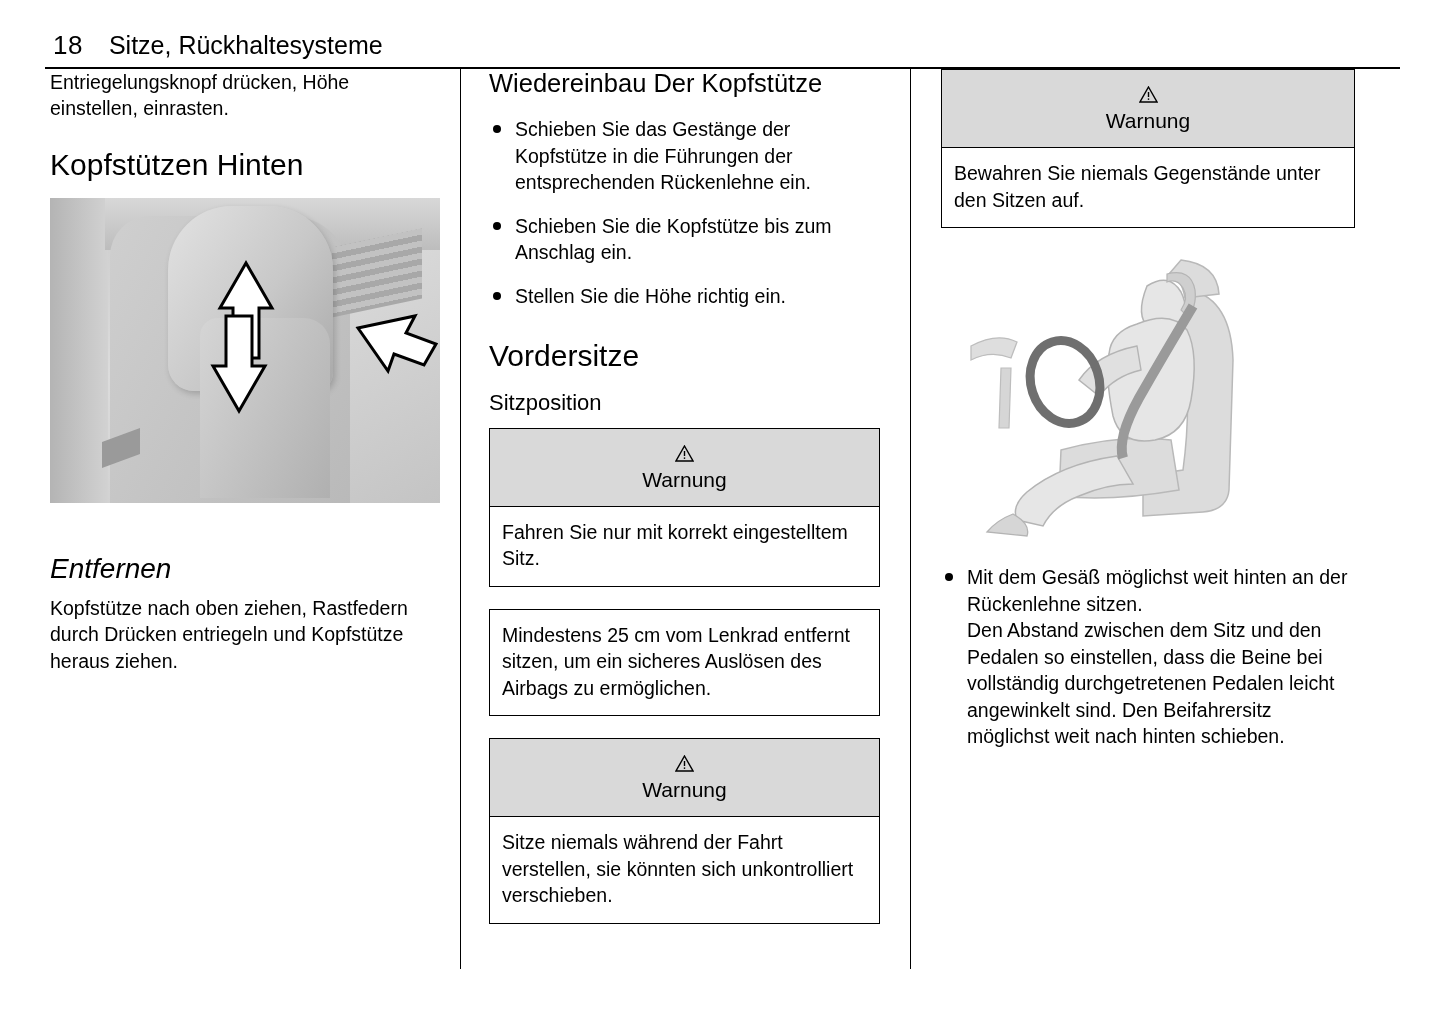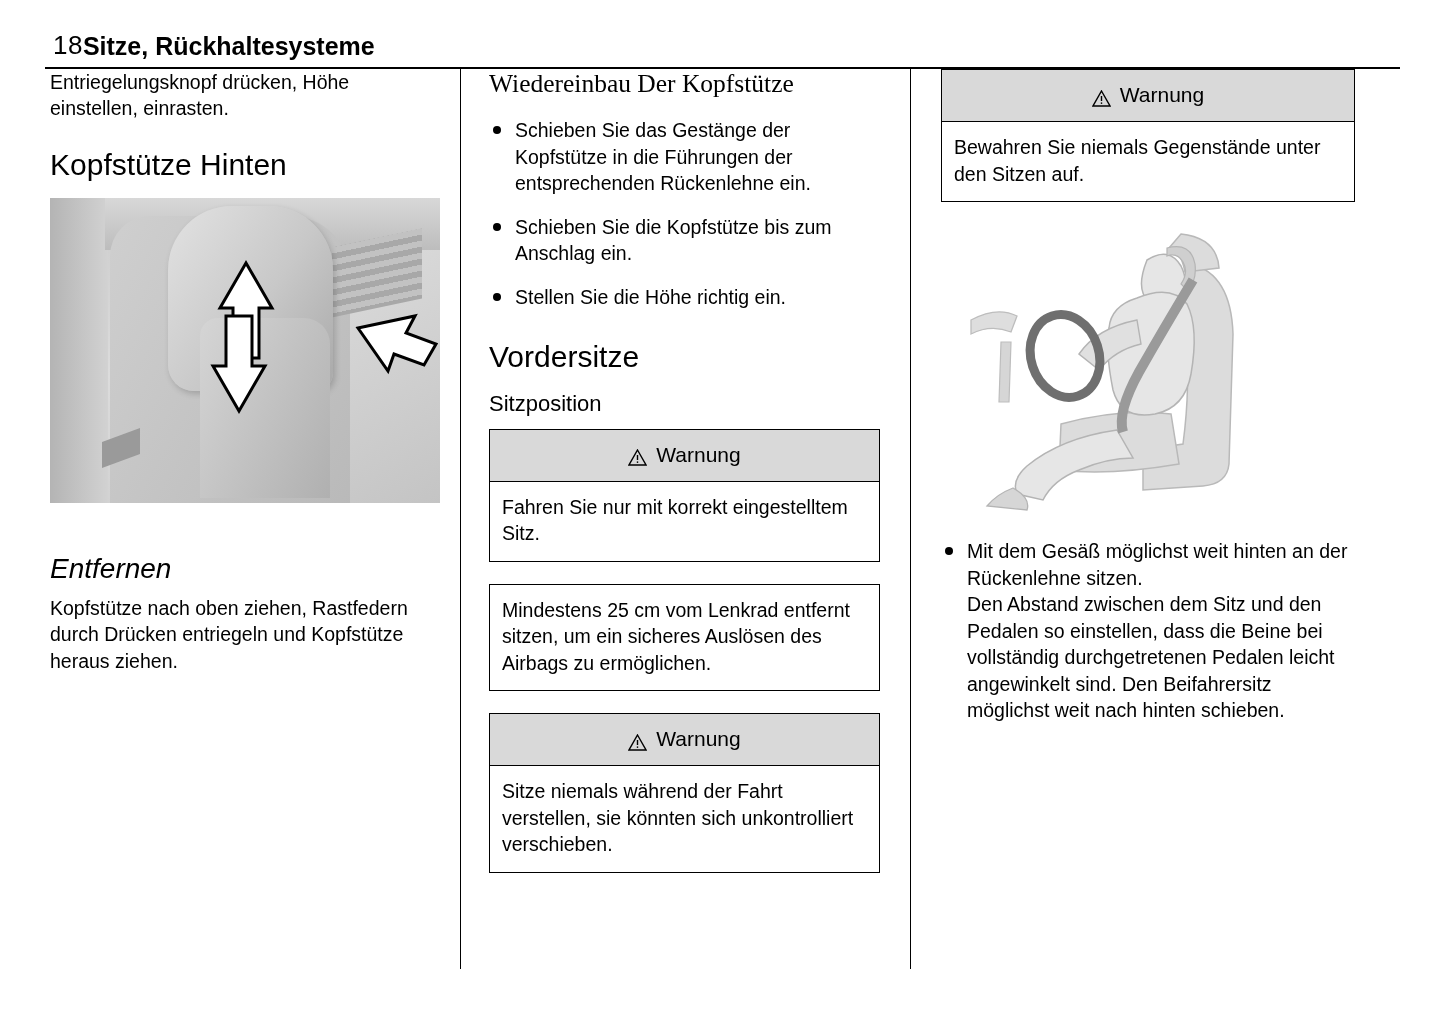--- a/index.html
+++ b/index.html
@@ -14,33 +14,34 @@
   }
   .page {
     position: relative;
     width: 1445px;
     height: 1018px;
     padding: 30px 40px 0 40px;
   }
   
   .header {
     display: flex;
-    align-items: flex-end;
+    align-items: center;
+    gap: 26px;
     border-bottom: 2px solid #000;
     padding: 0 0 6px 8px;
     margin: 0 5px 0 5px;
   }
   .page-num {
     font-size: 26px;
     font-weight: normal;
     letter-spacing: 0.5px;
   }
   .chapter-title {
     font-size: 25px;
-    font-weight: bold;
+    font-weight: normal;
   }
   
   .columns {
     display: flex;
     height: 900px;
   }
   .col {
     position: relative;
   }
   .col1 { width: 420px; padding: 0 30px 0 10px; }
@@ -69,21 +70,20 @@
   h2.sub-b {
     font-size: 28px;
     font-weight: normal;
     margin: 26px 0 10px 0;
     font-style: italic;
   }
   h1.colhead {
     font-size: 25.5px;
     font-weight: normal;
     margin: 0 0 18px 0;
-    font-family: Liberation Serif, serif;
   }
   
   ul.bullets {
     list-style: none;
     margin: 0;
     padding: 0;
   }
   ul.bullets li {
     position: relative;
     padding-left: 26px;
@@ -109,20 +109,21 @@
   .wbox-head {
     background: #d9d9d9;
     border-bottom: 1px solid #000;
     text-align: center;
     font-size: 21px;
     padding: 13px 0 14px 0;
     display: flex;
     align-items: center;
     justify-content: center;
     gap: 9px;
+    flex-direction: column;
   }
   .wbox-body {
     padding: 12px 12px 14px 12px;
     font-size: 19.5px;
     line-height: 1.36;
   }
   .warn-tri {
     display: inline-block;
     width: 19px;
     height: 17px;
@@ -200,21 +201,21 @@
     <div class="page-num">18</div>
     <div class="chapter-title">Sitze, Rückhaltesysteme</div>
   </div>
 
   <div class="columns">
 
     <div class="col col1">
 
       <p class="body-text">Entriegelungsknopf drücken, Höhe einstellen, einrasten.</p>
 
-      <h1 class="sect">Kopfstütze Hinten</h1>
+      <h1 class="sect">Kopfstützen Hinten</h1>
 
 
       <figure>
         <div class="hr-img">
           <div class="panel-left"></div>
           <div class="panel-top"></div>
           <div class="seatback"></div>
           <div class="vent"></div>
           <div class="headrest"></div>
           <div class="headrest2"></div>

